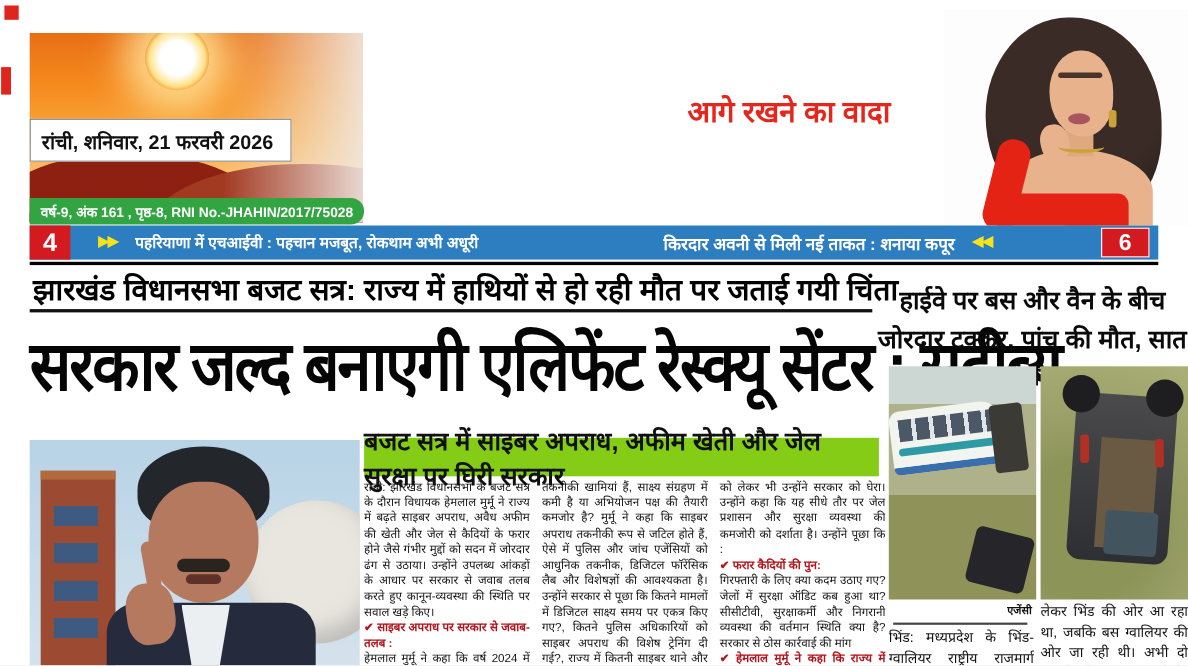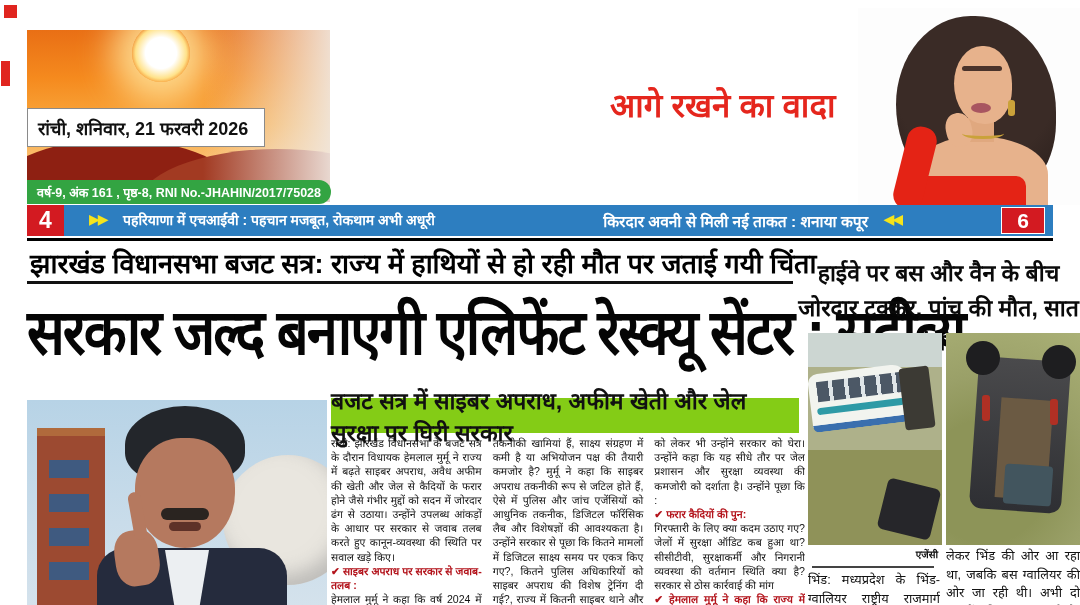--- a/index.html
+++ b/index.html
@@ -26,21 +26,21 @@
   .date-box{left:27px;top:108px;width:238px;height:39px;background:#fff;border:1px solid #8a8a8a;
     display:flex;align-items:center;padding-left:10px;font-weight:bold;font-size:18px;color:#111;box-sizing:border-box;}
   .red-bar{left:27px;top:150px;width:281px;height:27px;background:#e01f26;color:#fff;border-radius:0 14px 14px 0;
     font-size:13.5px;font-weight:bold;display:flex;align-items:center;padding-left:10px;box-sizing:border-box;}
   .green-bar{left:27px;top:180px;width:304px;height:24px;background:#33a442;color:#fff;border-radius:0 12px 12px 0;
     font-size:12.5px;font-weight:bold;display:flex;align-items:center;padding-left:10px;box-sizing:border-box;}
 
   .mast-hi{left:328px;top:4px;font-size:122px;font-weight:900;color:#0a0a0a;line-height:1.15;letter-spacing:-3px;}
   .mast-en{left:592px;top:38px;font-size:100px;font-weight:bold;font-style:italic;
     font-family:"DejaVu Serif",serif;color:#0a0a0a;line-height:1.1;letter-spacing:-4px;}
-  .tagline{left:610px;top:82px;font-size:33px;font-weight:bold;color:#e5261d;z-index:5;}
+  .tagline{left:625px;top:82px;font-size:27px;font-weight:bold;color:#e5261d;z-index:5;}
 
   .badge{left:503px;top:181px;width:106px;height:58px;border-radius:50%;z-index:6;
     background:radial-gradient(circle at 50% 42%,#ffe06b 0 28%,#f8a91e 72%,#ef8d12 100%);
     border:2px solid #f2b643;display:flex;flex-direction:column;align-items:center;justify-content:center;
     color:#fff;font-weight:900;font-size:17px;line-height:1.12;
     text-shadow:1px 1px 0 #7a1010,-1px -1px 0 #7a1010,1px -1px 0 #7a1010,-1px 1px 0 #7a1010;}
 
   
   .model{left:858px;top:8px;width:222px;height:197px;background:#fdfdfd;overflow:hidden;}
   .m-hair{position:absolute;left:38px;top:8px;width:160px;height:190px;border-radius:48% 52% 45% 55%;

